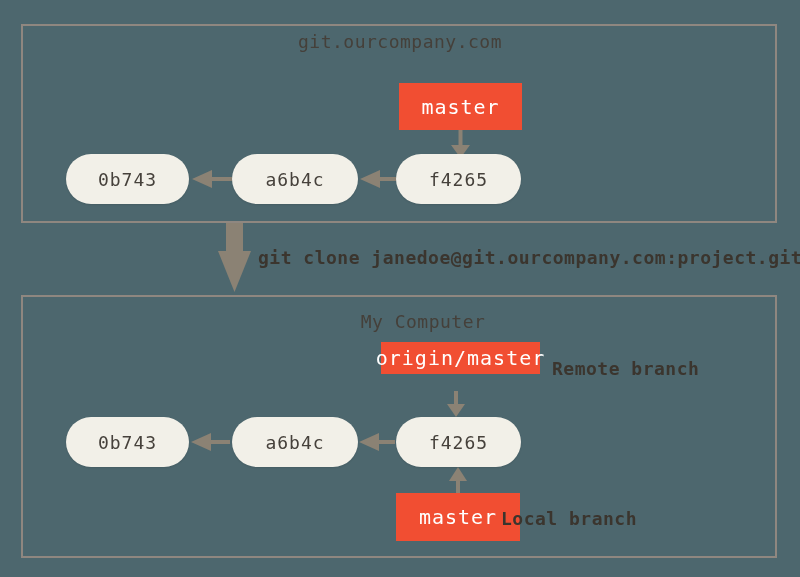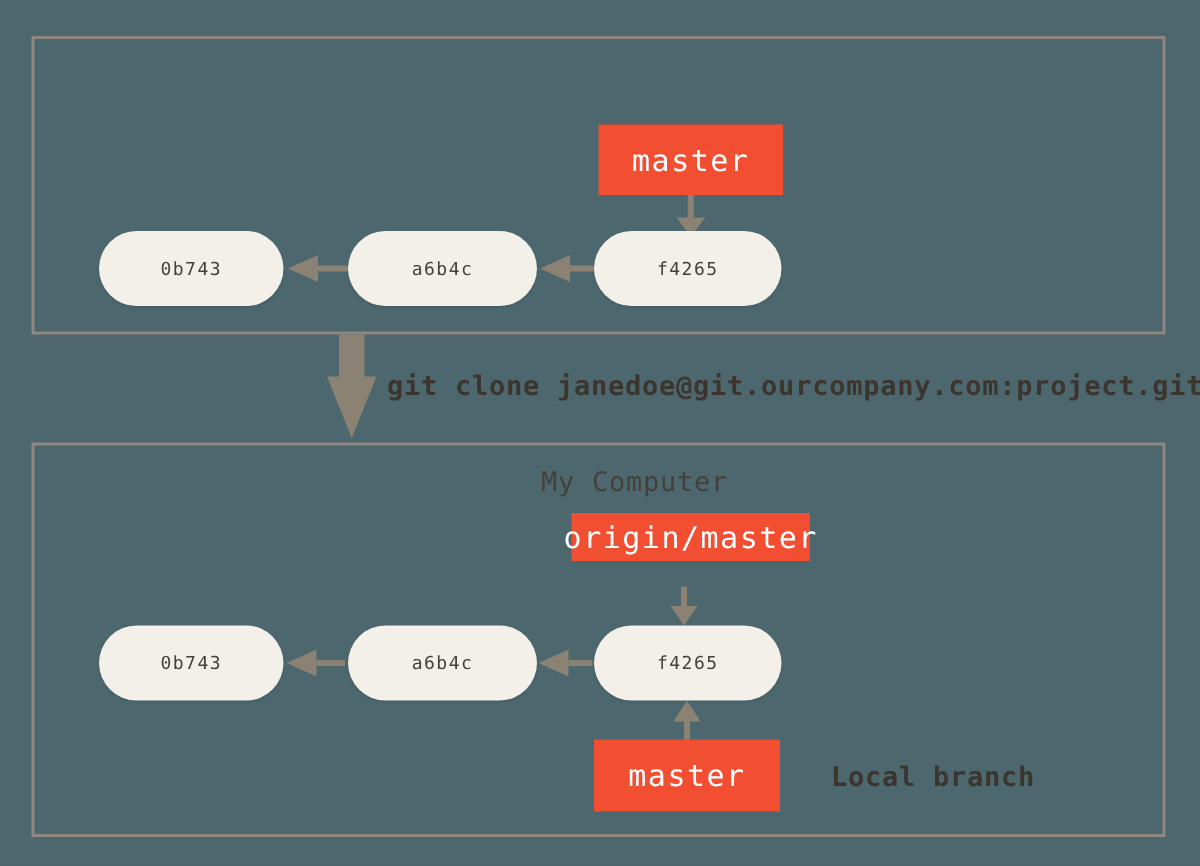--- a/index.html
+++ b/index.html
@@ -60,58 +60,59 @@
 
   .commit-node {
     position: absolute;
     height: 50px;
     background: var(--node_fill);
     border-radius: 25px;
     display: flex;
     align-items: center;
     justify-content: center;
     color: var(--node_text);
-    font-size: 12px;
+    font-size: 18px;
     letter-spacing: 1px;
     box-shadow: 0 1px 2px rgba(0,0,0,0.10);
   }
   .node-r0 { left: 66px;  top: 154px; width: 123px; }
   .node-r1 { left: 232px; top: 154px; width: 126px; }
   .node-r2 { left: 396px; top: 154px; width: 125px; }
   .node-l0 { left: 66px;  top: 417px; width: 123px; }
   .node-l1 { left: 232px; top: 417px; width: 126px; }
   .node-l2 { left: 396px; top: 417px; width: 125px; }
 
   .annotation {
     position: absolute;
     color: var(--label_text);
     font-size: 18px;
     font-weight: bold;
     letter-spacing: 0.5px;
     white-space: pre;
   }
   .annotation.remote-branch { left: 552px; top: 358px; }
-  .annotation.local-branch  { left: 554px; top: 508px; }
+  .annotation.local-branch  { left: 501px; top: 508px; }
   .annotation.clone-command { left: 258px; top: 247px; }
 
   svg.arrows {
     position: absolute;
     inset: 0;
     pointer-events: none;
   }
   .arrow-line { stroke: var(--arrow); stroke-width: 4; fill: none; }
   .arrow-head { fill: var(--arrow); stroke: none; }
   .arrow-solid { fill: var(--arrow); stroke: none; }
 </style>
 </head>
 <body>
 
 <div class="canvas">
 
   <div class="repo-box remote"></div>
+  <div class="box-title remote-title">git.ourcompany.com</div>
 
   <div class="repo-box local"></div>
   <div class="box-title local-title">My Computer</div>
 
   <svg class="arrows" width="800" height="577" viewBox="0 0 800 577">
 
     <g>
       <line class="arrow-line" x1="460.5" y1="130" x2="460.5" y2="146"></line>
       <polygon class="arrow-head" points="451,145 470,145 460.5,158"></polygon>
     </g>
@@ -153,20 +154,21 @@
   </svg>
 
   <div class="annotation clone-command">git clone janedoe@git.ourcompany.com:project.git</div>
 
   <div class="branch-tag tag-remote-master">master</div>
   <div class="commit-node node-r0">0b743</div>
   <div class="commit-node node-r1">a6b4c</div>
   <div class="commit-node node-r2">f4265</div>
 
   <div class="branch-tag tag-origin-master">origin/master</div>
+  <div class="annotation remote-branch">Remote branch</div>
 
   <div class="commit-node node-l0">0b743</div>
   <div class="commit-node node-l1">a6b4c</div>
   <div class="commit-node node-l2">f4265</div>
 
   <div class="branch-tag tag-local-master">master</div>
   <div class="annotation local-branch">Local branch</div>
 
 </div>
 

